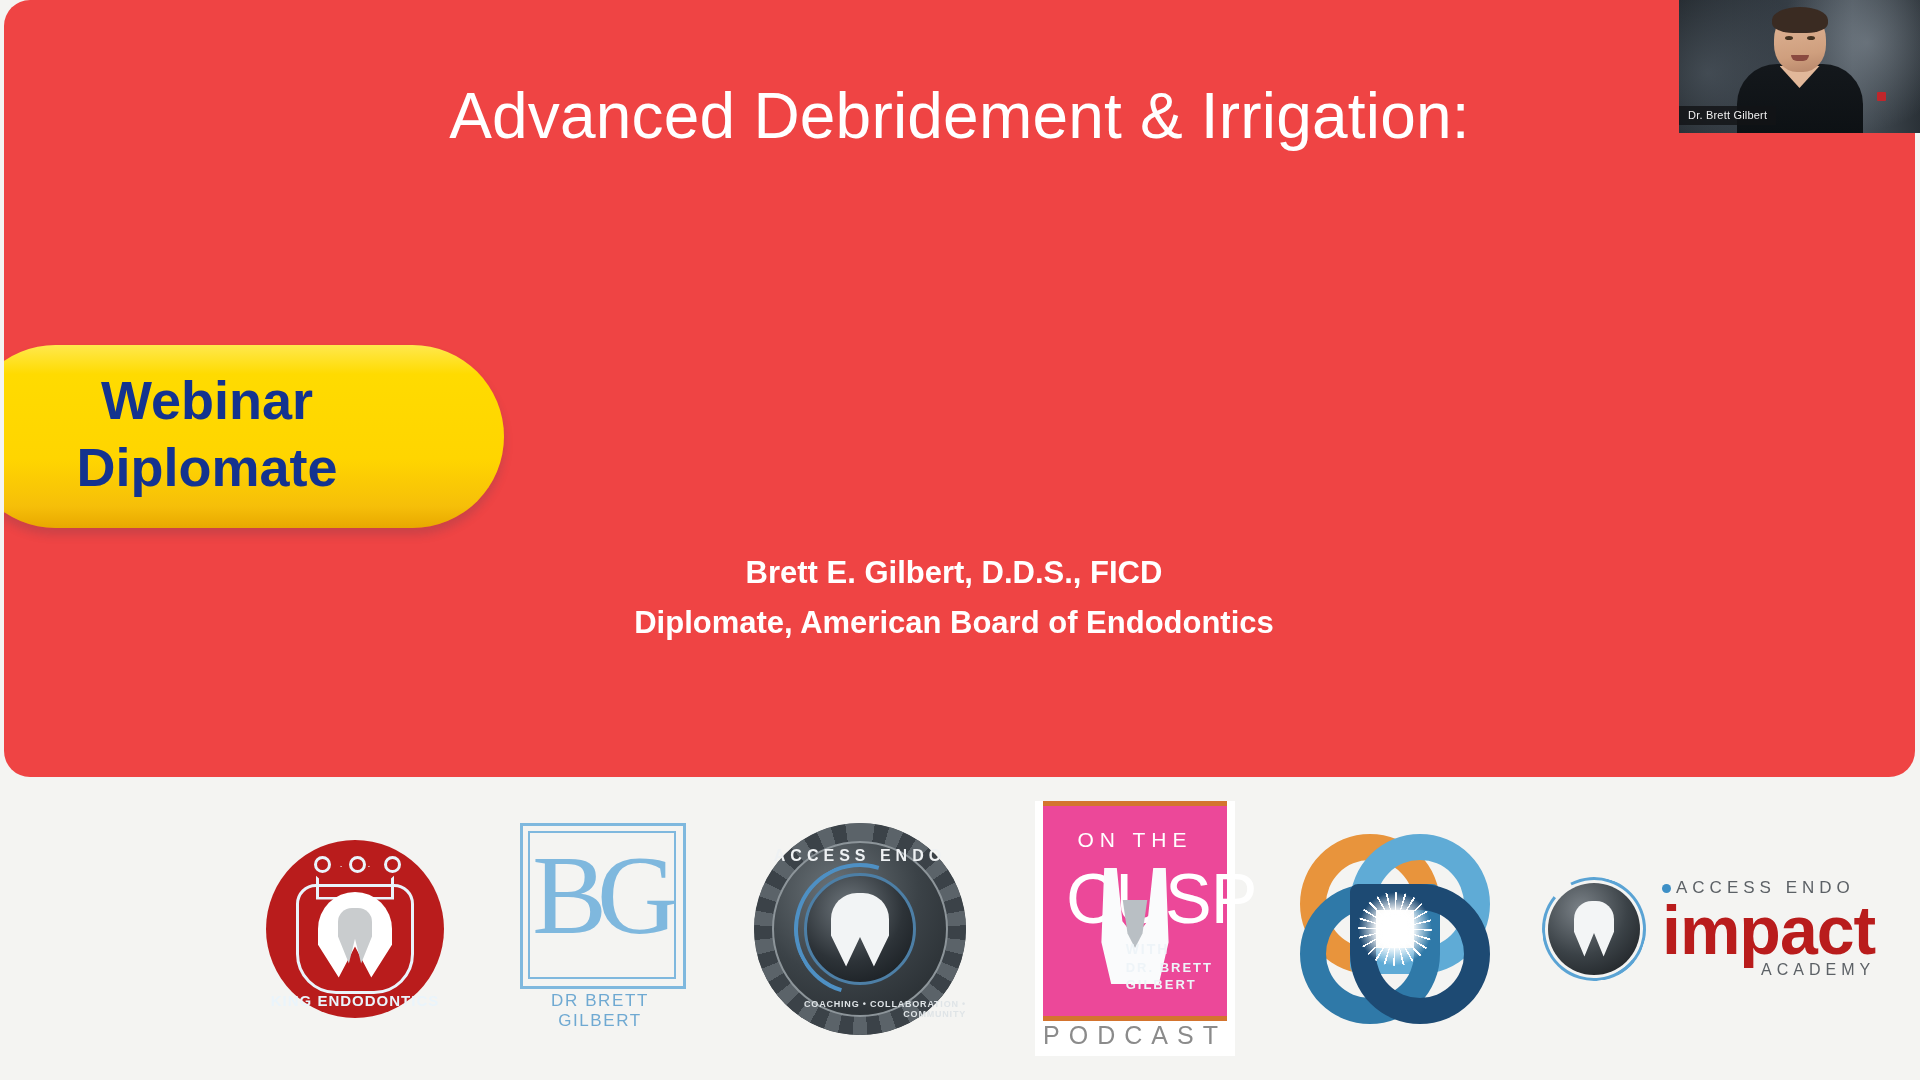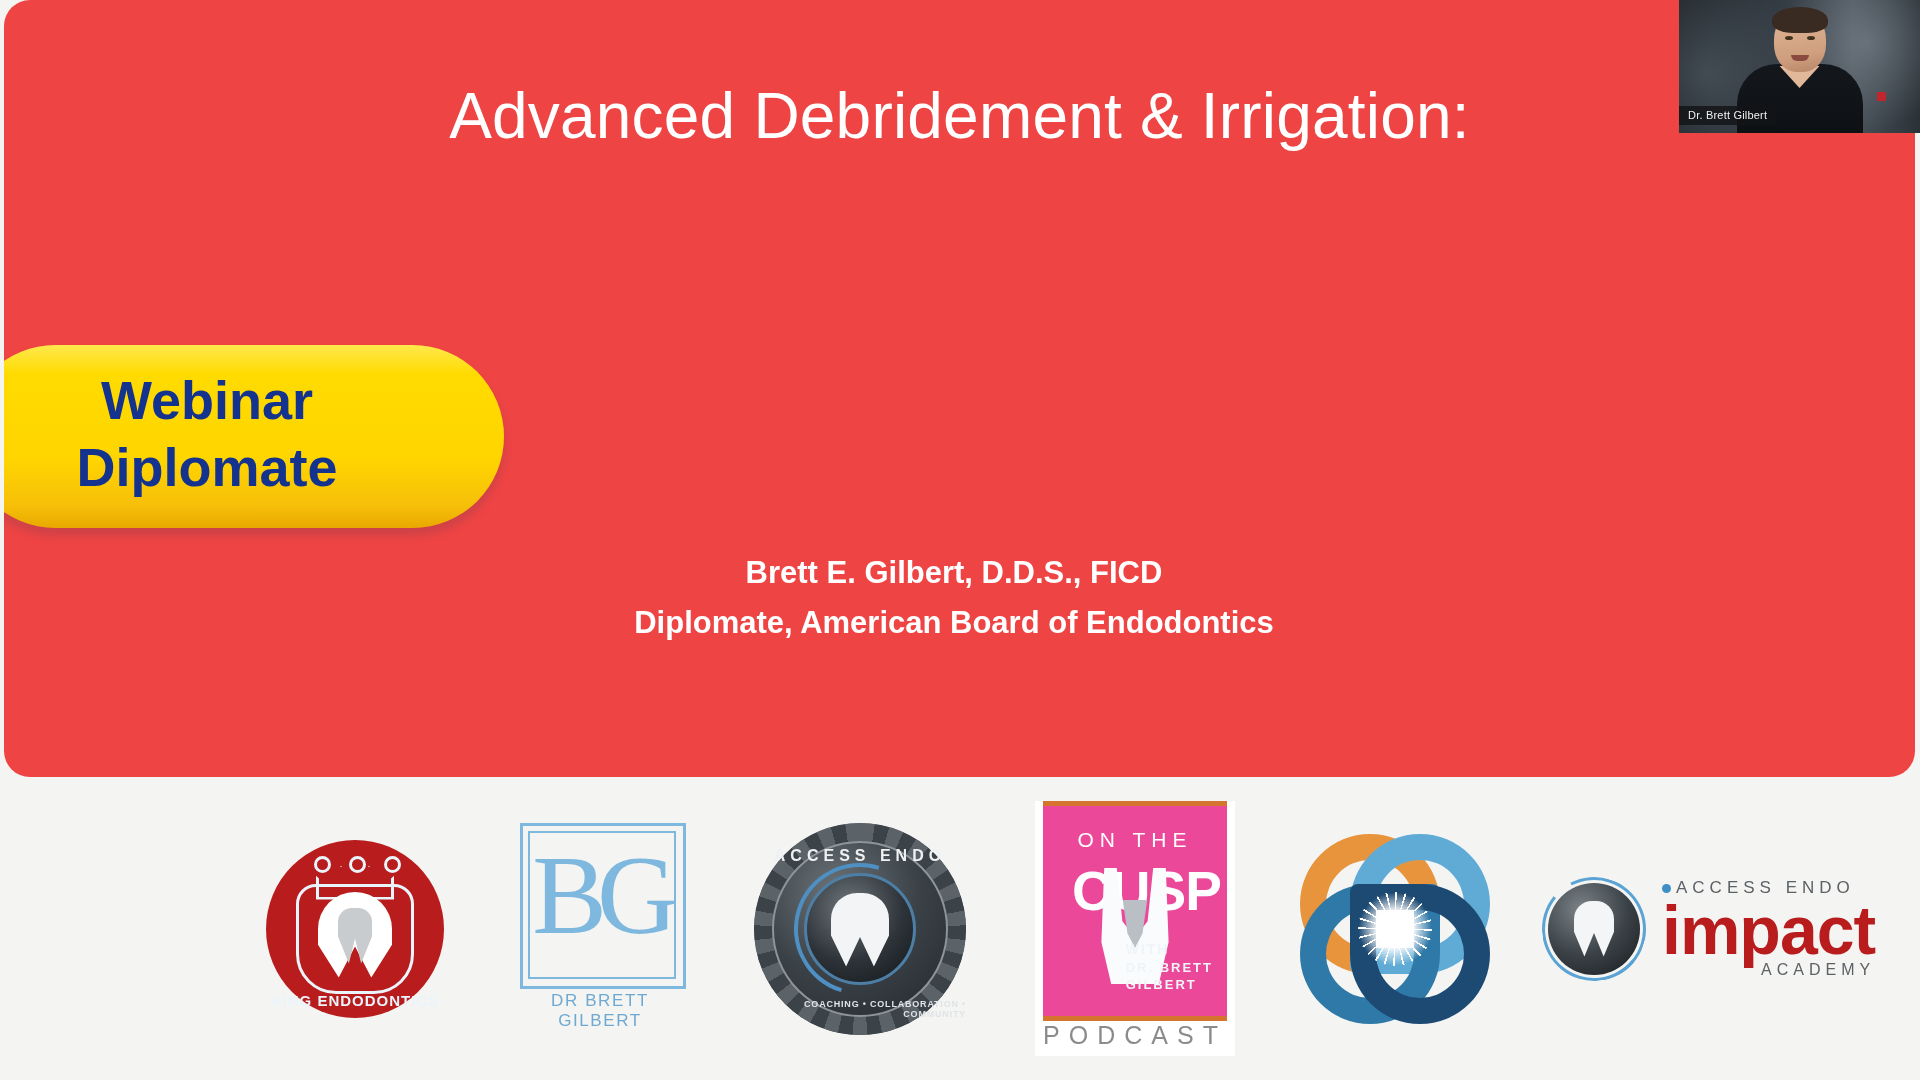--- a/index.html
+++ b/index.html
@@ -259,21 +259,21 @@
   .cusp-card{
     position:absolute;left:8px;top:0;width:184px;height:210px;
     background:#ec4899;border-top:5px solid #d4742e;border-bottom:5px solid #d4742e;
   }
   .cusp-onthe{
     position:absolute;left:0;right:0;top:22px;text-align:center;
     color:#ffffff;font-size:21px;letter-spacing:6px;font-weight:300;
   }
   .cusp-word{
     position:absolute;left:0;right:0;top:58px;text-align:center;
-    color:#ffffff;font-size:55px;font-weight:bold;letter-spacing:-1px;line-height:1;padding-left:23px;
+    color:#ffffff;font-size:70px;font-weight:normal;letter-spacing:-1px;line-height:1;padding-left:23px;
   }
   .cusp-tooth{
     position:absolute;left:50%;top:62px;transform:translateX(-50%);
     width:70px;height:116px;background:#fafbfc;
     clip-path:polygon(6% 0,24% 0,32% 46%,50% 60%,68% 46%,76% 0,94% 0,98% 64%,84% 100%,16% 100%,2% 64%);
   }
   .cusp-tooth-shade{
     position:absolute;left:50%;top:94px;transform:translateX(-50%);
     width:34px;height:48px;background:#b9bfc4;
     clip-path:polygon(14% 0,86% 0,72% 70%,50% 100%,28% 70%);

